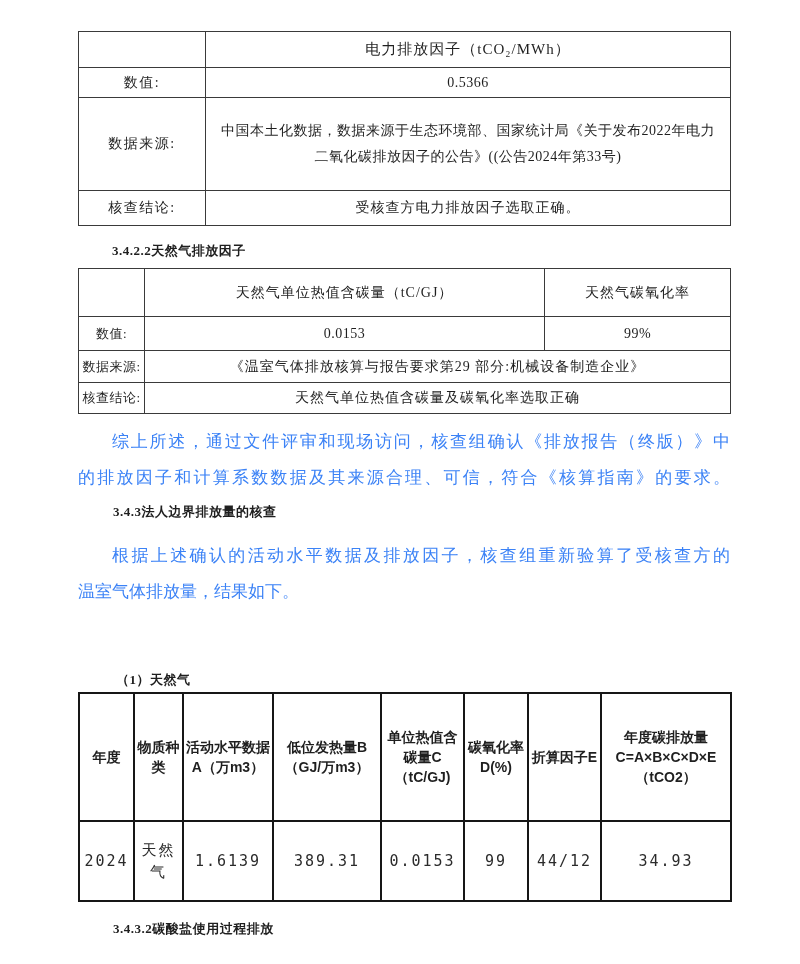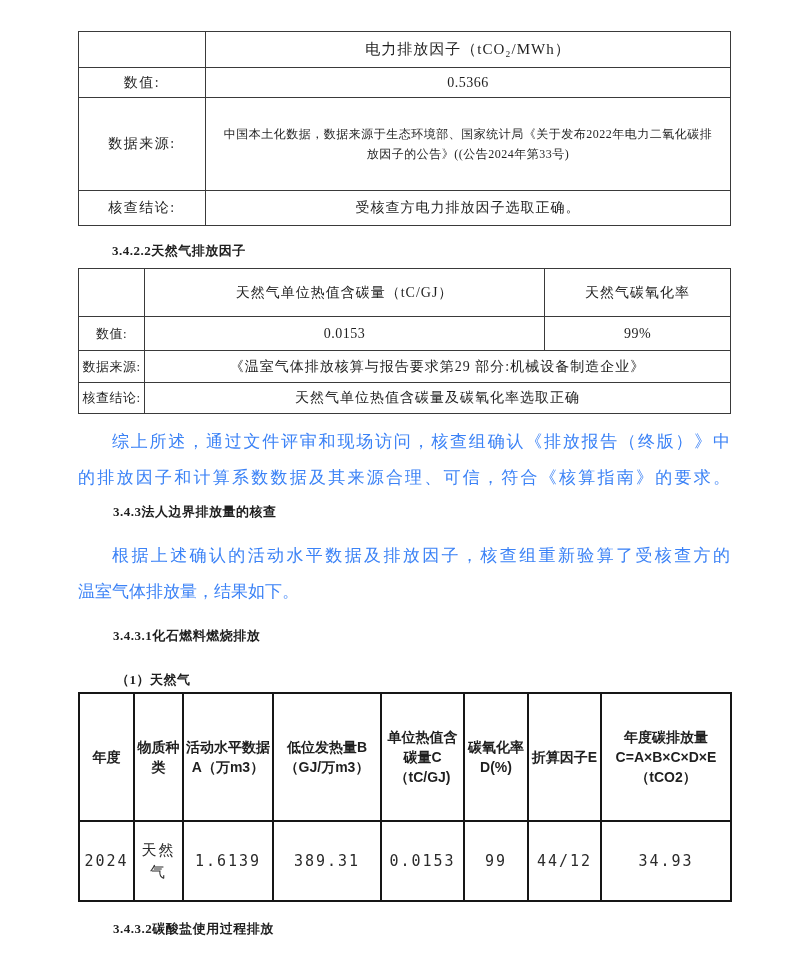--- a/index.html
+++ b/index.html
@@ -12,21 +12,21 @@
 
   
   table{border-collapse:collapse;table-layout:fixed;}
   .vtable{width:652px;}
   .vtable td{border:1px solid #3a3a3a;text-align:center;vertical-align:middle;
              font-size:14px;padding:1px 6px;}
   .vtable .lbl{letter-spacing:1.5px;font-size:14px;}
   .num{font-size:15px;letter-spacing:.5px;}
   .cjk{letter-spacing:1px;}
   .t1 .hdr{font-size:15px;letter-spacing:1px;}
-  .t1 .src{font-size:12px;line-height:20px;letter-spacing:.5px;padding:4px 14px;}
+  .t1 .src{font-size:14px;line-height:26px;letter-spacing:.5px;padding:4px 14px;}
   .t2 td{font-size:14px;}
   .t2 .lbl{font-size:13px;letter-spacing:.5px;padding:1px 2px;}
 
   
   .hd{font-weight:bold;font-size:13px;letter-spacing:.5px;white-space:nowrap;}
   .para{width:652px;font-size:17px;line-height:36px;color:#3b82f6;}
   .pline{text-align:justify;text-align-last:justify;height:36px;overflow:hidden;}
   .pline.short{text-align:left;text-align-last:left;}
   .indent{text-indent:34px;}
 
@@ -103,21 +103,20 @@
     <div class="pline">的排放因子和计算系数数据及其来源合理、可信，符合《核算指南》的要求。</div>
   </div>
 
   <div class="hd abs" style="left:113px;top:503px;text-align:center;">3.4.3法人边界排放量的核查</div>
 
   <div class="para abs" style="left:78px;top:538px;">
     <div class="pline indent">根据上述确认的活动水平数据及排放因子，核查组重新验算了受核查方的</div>
     <div class="pline short">温室气体排放量，结果如下。</div>
   </div>
 
-  <div class="hd abs" style="left:113px;top:627px;">3.4.3.1化石燃料燃烧排放</div>
 
   <div class="hd abs" style="left:116px;top:663px;margin-top:8px;">（1）天然气</div>
 
   <table class="t3 abs" style="left:78px;top:692px;">
     <colgroup>
       <col style="width:55px">
         <col style="width:49px">
         <col style="width:90px">
         <col style="width:108px">
       <col style="width:83px">

